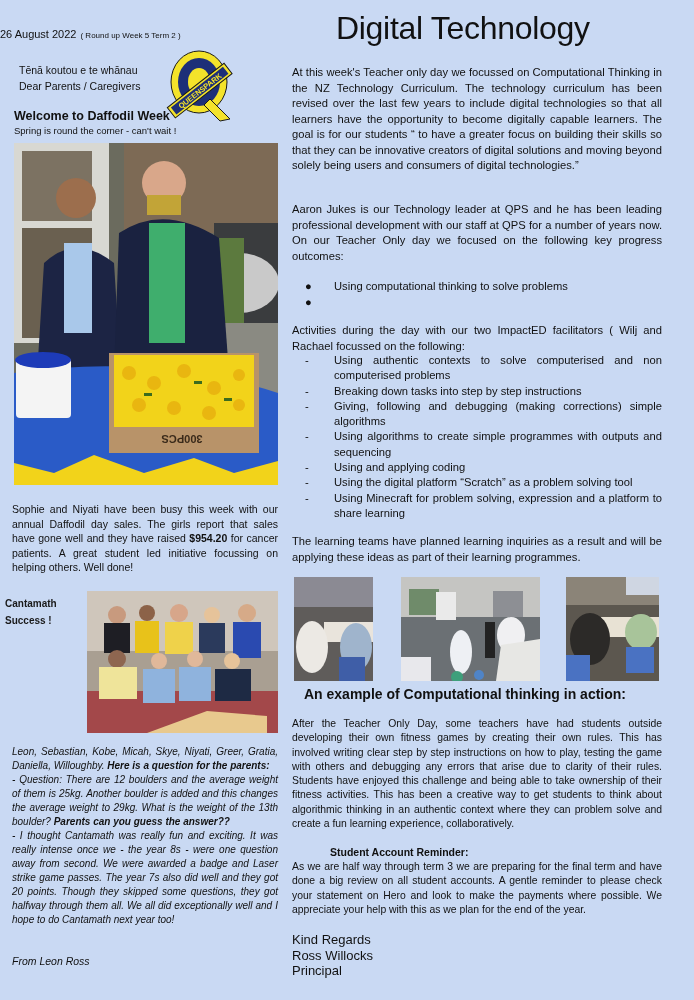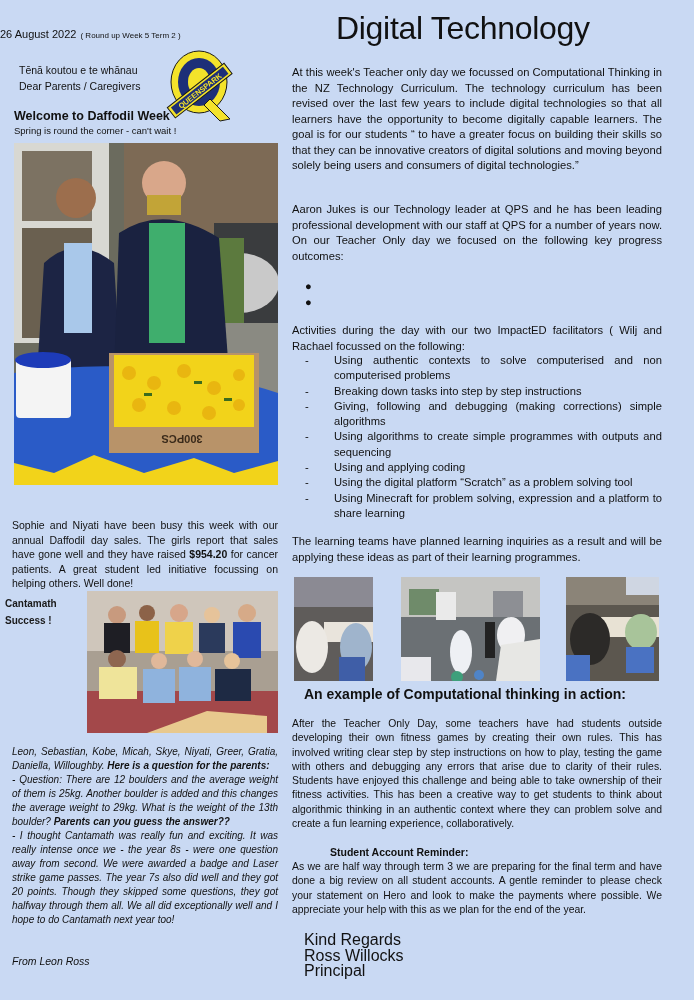--- a/index.html
+++ b/index.html
@@ -14,21 +14,21 @@
   .dateline { left: 0; top: 28px; font-size: 11px; }
   .dateline .sub { font-size: 8px; margin-left: 4px; }
   .greet { left: 11px; top: 62px; font-size: 10.5px; line-height: 16px; margin-left: 8px; }
   .logo { left: 166px; top: 47px; width: 68px; height: 76px; }
   .welcome-title { left: 14px; top: 109px; font-size: 12.5px; font-weight: bold; }
   .welcome-sub { left: 14px; top: 125px; font-size: 9.5px; }
   .photo { position: absolute; overflow: hidden; }
   .photo1 { left: 14px; top: 143px; width: 264px; height: 342px; background: #5a5f4e; }
   .photo-cant { left: 87px; top: 591px; width: 191px; height: 142px; background: #7c5a4a; }
   .left-text { left: 12px; width: 266px; text-align: justify; }
-  .daffodil-para { top: 502px; font-size: 10.5px; line-height: 14.5px; margin-top: 16px; }
+  .daffodil-para { top: 502px; font-size: 10.5px; line-height: 14.5px; }
   .cant-title { left: 5px; top: 595px; font-size: 10px; font-weight: bold; line-height: 17px; color: #1a1a1a; }
   .cant-para { top: 745px; font-size: 10px; line-height: 14px; font-style: italic; }
   .cant-para b { font-weight: bold; }
   .from { left: 12px; top: 955px; font-size: 10.5px; font-style: italic; }
 
   .main-title { left: 336px; top: 10px; font-size: 32px; font-weight: normal; letter-spacing: -0.3px; color: #111; }
   .right-text { left: 292px; width: 370px; font-size: 11.2px; line-height: 15.5px; text-align: justify; }
   .p1 { top: 65px; }
   .p2 { top: 202px; }
   .bullets { left: 305px; top: 278px; font-size: 11.2px; line-height: 16px; list-style: none; }
@@ -41,21 +41,21 @@
   .dashes .txt { flex: 1; text-align: justify; }
   .p4 { top: 534px; }
   .gallery-photo { top: 577px; height: 104px; }
   .g1 { left: 294px; width: 79px; background: #6d6a68; }
   .g2 { left: 401px; width: 139px; background: #6a6f72; }
   .g3 { left: 566px; width: 93px; background: #5e5a54; }
   .example-title { left: 304px; top: 686px; font-size: 14px; font-weight: bold; }
   .p5 { top: 717px; font-size: 10.4px; line-height: 14.3px; }
   .reminder-title { left: 292px; top: 846px; font-size: 10.5px; font-weight: bold; margin-left: 38px; }
   .p6 { top: 860px; font-size: 10.4px; line-height: 14.3px; }
-  .sign { left: 304px; top: 932px; font-size: 16px; line-height: 15.5px; }
+  .sign { left: 292px; top: 932px; font-size: 13px; line-height: 15.5px; }
 </style>
 </head>
 <body>
 
 <div class="abs dateline">
   <span>26 August 2022</span><span class="sub">( Round up Week 5 Term 2 )</span>
 </div>
 
 <div class="abs greet">
   <div>Tēnā koutou e te whānau</div>
@@ -168,20 +168,21 @@
 <div class="abs from">From Leon Ross</div>
 
 <div class="abs main-title">Digital Technology</div>
 
 <div class="abs right-text p1">At this week's Teacher only day we focussed on Computational Thinking in the NZ Technology Curriculum.  The technology curriculum has been revised over the last few years to include digital technologies so that all learners have the opportunity to become digitally capable learners. The goal is for our students “ to have a greater focus on building their skills so that they can be innovative creators of digital solutions and moving beyond solely being users and consumers of digital technologies.”</div>
 <div class="abs right-text p2">Aaron Jukes is our Technology leader at QPS and he has been leading professional development with our staff at QPS for a number of years now. On our Teacher Only day we focused on the following key progress outcomes:</div>
 
 <ul class="abs bullets">
   <li>
       <span class="dot">●</span>
+      <span>Using computational thinking to solve problems</span>
     </li>
   <li>
       <span class="dot">●</span>
     </li>
 </ul>
 
 <div class="abs right-text p3">Activities during the day with our two ImpactED facilitators ( Wilj and Rachael focussed on the following:</div>
 
 <ul class="abs dashes">
   <li>

